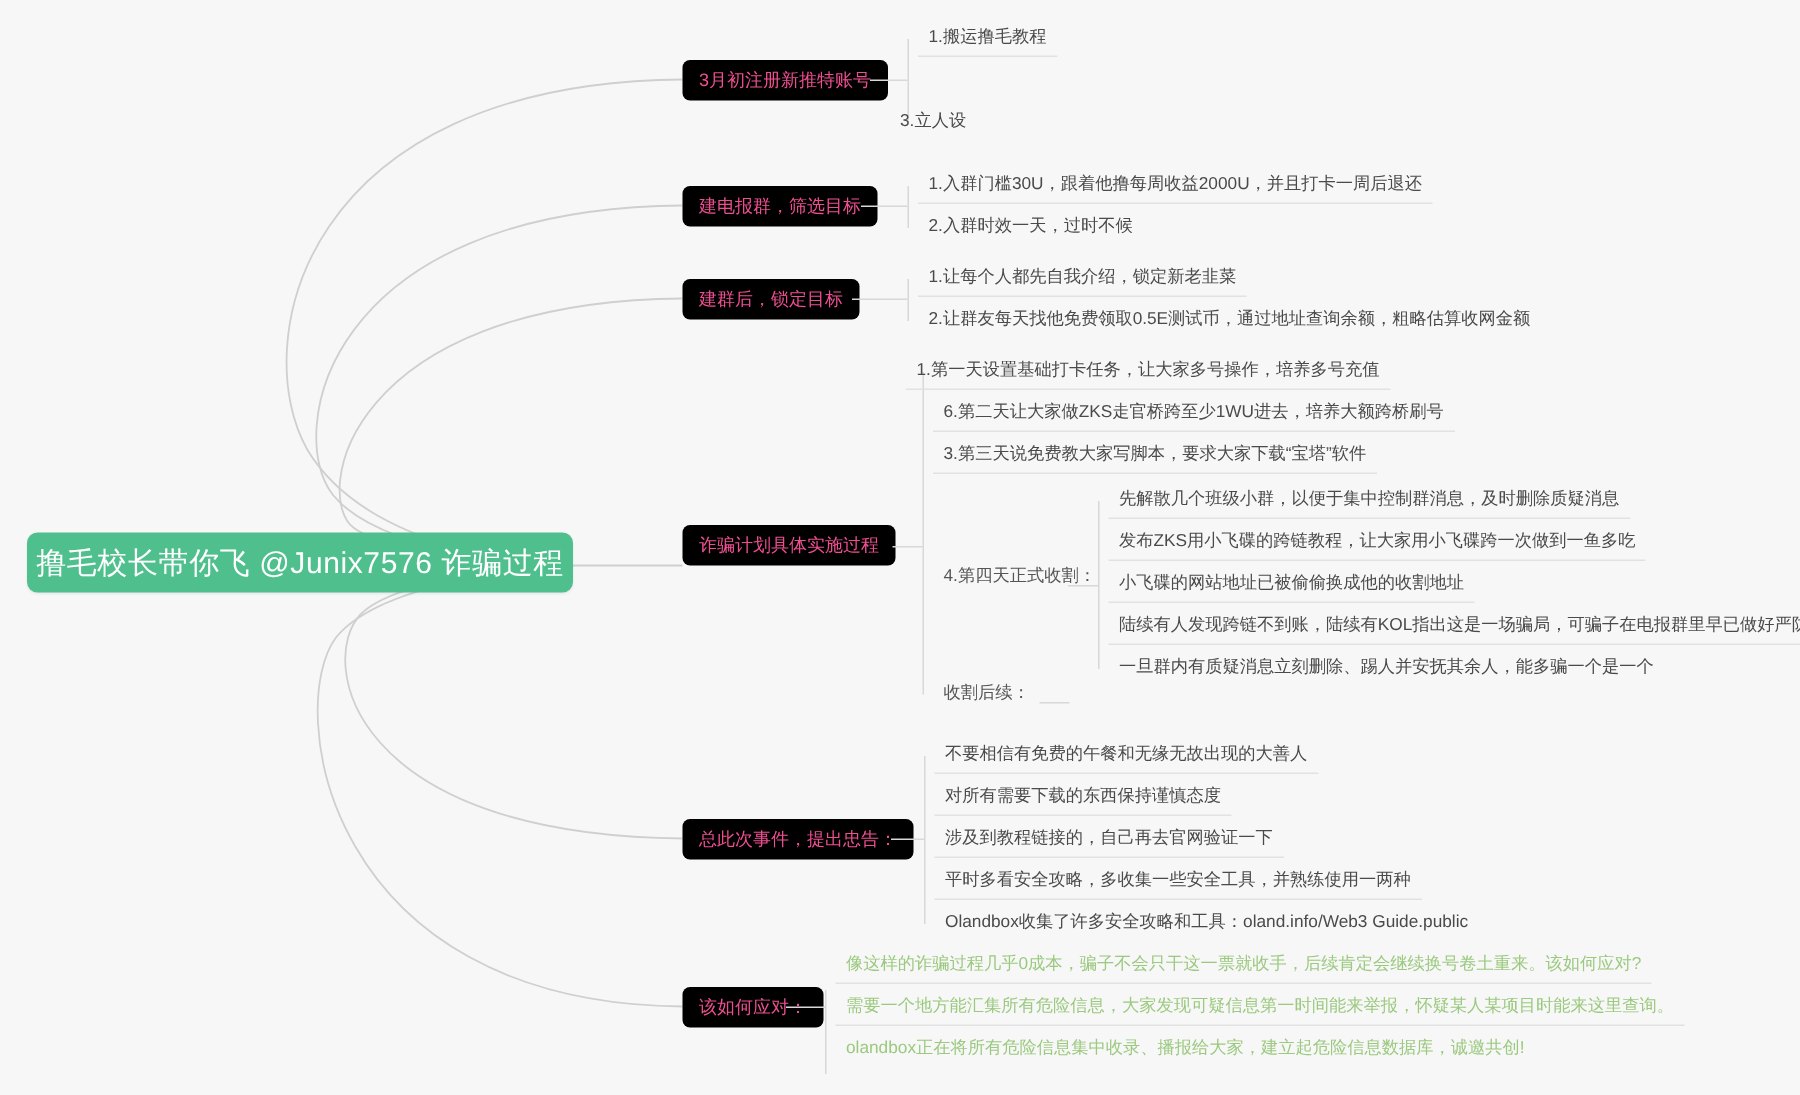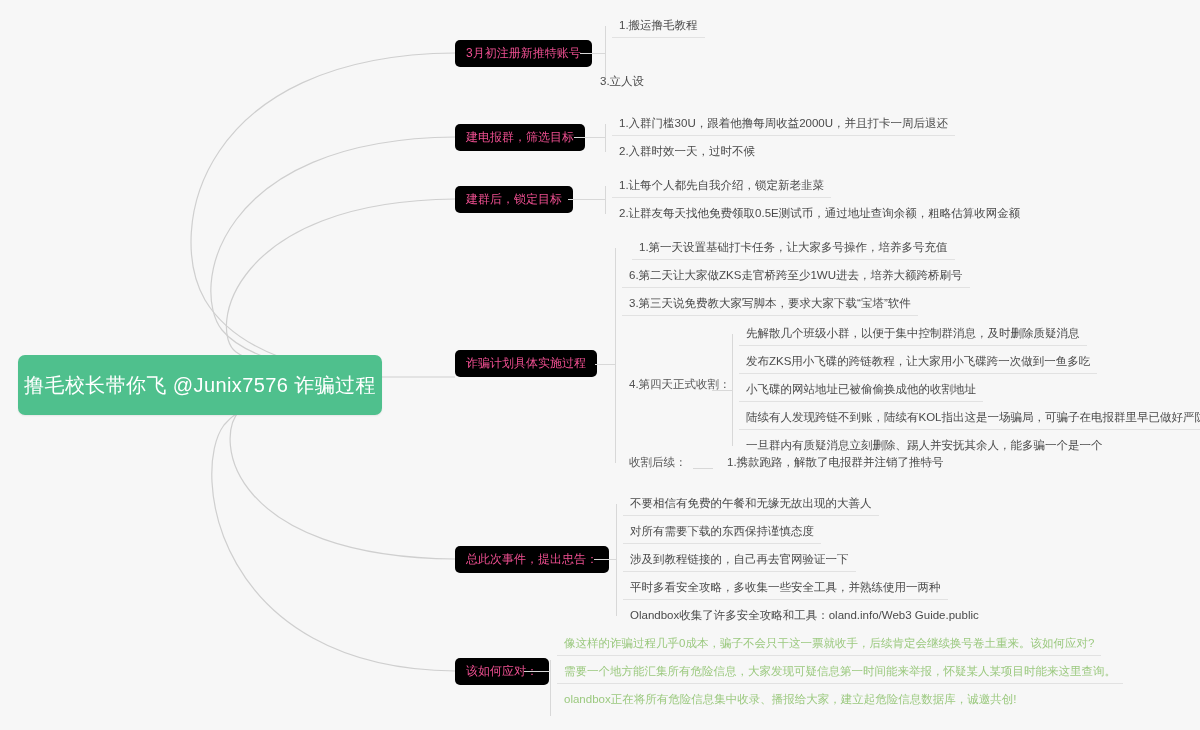--- a/index.html
+++ b/index.html
@@ -27,21 +27,21 @@
     height: 730px;
     pointer-events: none;
   }
 
   
   .root-node {
     position: absolute;
     left: 18px;
     top: 355px;
     width: 364px;
-    height: 60px;
+    height: 40px;
     background: #4fc08d;
     border-radius: 7px;
     display: flex;
     align-items: center;
     justify-content: center;
     box-sizing: border-box;
     box-shadow: 0 1px 2px rgba(0,0,0,0.07);
   }
   .root-node .root-text {
     color: #ffffff;
@@ -134,36 +134,35 @@
   <div class="branch-label" style="left:455px; top:186px;">建群后，锁定目标</div>
   <div class="stub" style="left:568px; top:199px; width:37px;"></div>
   <div class="bracket" style="left:605px; top:186px; height:28px;"></div>
   <div class="leaf ruled" style="left:612px; top:178px;">1.让每个人都先自我介绍，锁定新老韭菜</div>
   <div class="leaf noline" style="left:612px; top:206px;">2.让群友每天找他免费领取0.5E测试币，通过地址查询余额，粗略估算收网金额</div>
 
   <div class="branch-label" style="left:455px; top:350px;">诈骗计划具体实施过程</div>
   <div class="stub" style="left:595px; top:364px; width:20px;"></div>
   <div class="bracket" style="left:615px; top:248px; height:215px;"></div>
 
-  <div class="leaf ruled" style="left:632px; top:240px;text-align:right;">1.第一天设置基础打卡任务，让大家多号操作，培养多号充值</div>
+  <div class="leaf ruled" style="left:604px; top:240px;text-align:right;">1.第一天设置基础打卡任务，让大家多号操作，培养多号充值</div>
   <div class="leaf ruled" style="left:622px; top:268px;">6.第二天让大家做ZKS走官桥跨至少1WU进去，培养大额跨桥刷号</div>
   <div class="leaf ruled" style="left:622px; top:296px;">3.第三天说免费教大家写脚本，要求大家下载“宝塔”软件</div>
 
   <div class="leaf group-label" style="left:622px; top:377px;">4.第四天正式收割：</div>
   <div class="stub" style="left:712px; top:390px; width:20px;"></div>
   <div class="bracket" style="left:732px; top:334px; height:112px;"></div>
   <div class="leaf ruled" style="left:739px; top:326px;">先解散几个班级小群，以便于集中控制群消息，及时删除质疑消息</div>
   <div class="leaf ruled" style="left:739px; top:354px;">发布ZKS用小飞碟的跨链教程，让大家用小飞碟跨一次做到一鱼多吃</div>
   <div class="leaf ruled" style="left:739px; top:382px;">小飞碟的网站地址已被偷偷换成他的收割地址</div>
   <div class="leaf ruled" style="left:739px; top:410px;">陆续有人发现跨链不到账，陆续有KOL指出这是一场骗局，可骗子在电报群里早已做好严防死守</div>
   <div class="leaf noline" style="left:739px; top:438px;">一旦群内有质疑消息立刻删除、踢人并安抚其余人，能多骗一个是一个</div>
 
   <div class="leaf group-label" style="left:622px; top:455px;">收割后续：</div>
   <div class="stub" style="left:693px; top:468px; width:20px;"></div>
-  <div class="leaf noline" style="left:720px; top:455px;">1.携款跑路，解散了电报群并注销了推特号</div>
 
   <div class="branch-label" style="left:455px; top:546px;">总此次事件，提出忠告：</div>
   <div class="stub" style="left:594px; top:559px; width:22px;"></div>
   <div class="bracket" style="left:616px; top:504px; height:112px;"></div>
   <div class="leaf ruled" style="left:623px; top:496px;">不要相信有免费的午餐和无缘无故出现的大善人</div>
   <div class="leaf ruled" style="left:623px; top:524px;">对所有需要下载的东西保持谨慎态度</div>
   <div class="leaf ruled" style="left:623px; top:580px;">平时多看安全攻略，多收集一些安全工具，并熟练使用一两种</div>
   <div class="leaf ruled" style="left:623px; top:552px;">涉及到教程链接的，自己再去官网验证一下</div>
   <div class="leaf noline" style="left:623px; top:608px;">Olandbox收集了许多安全攻略和工具：oland.info/Web3 Guide.public</div>
 

